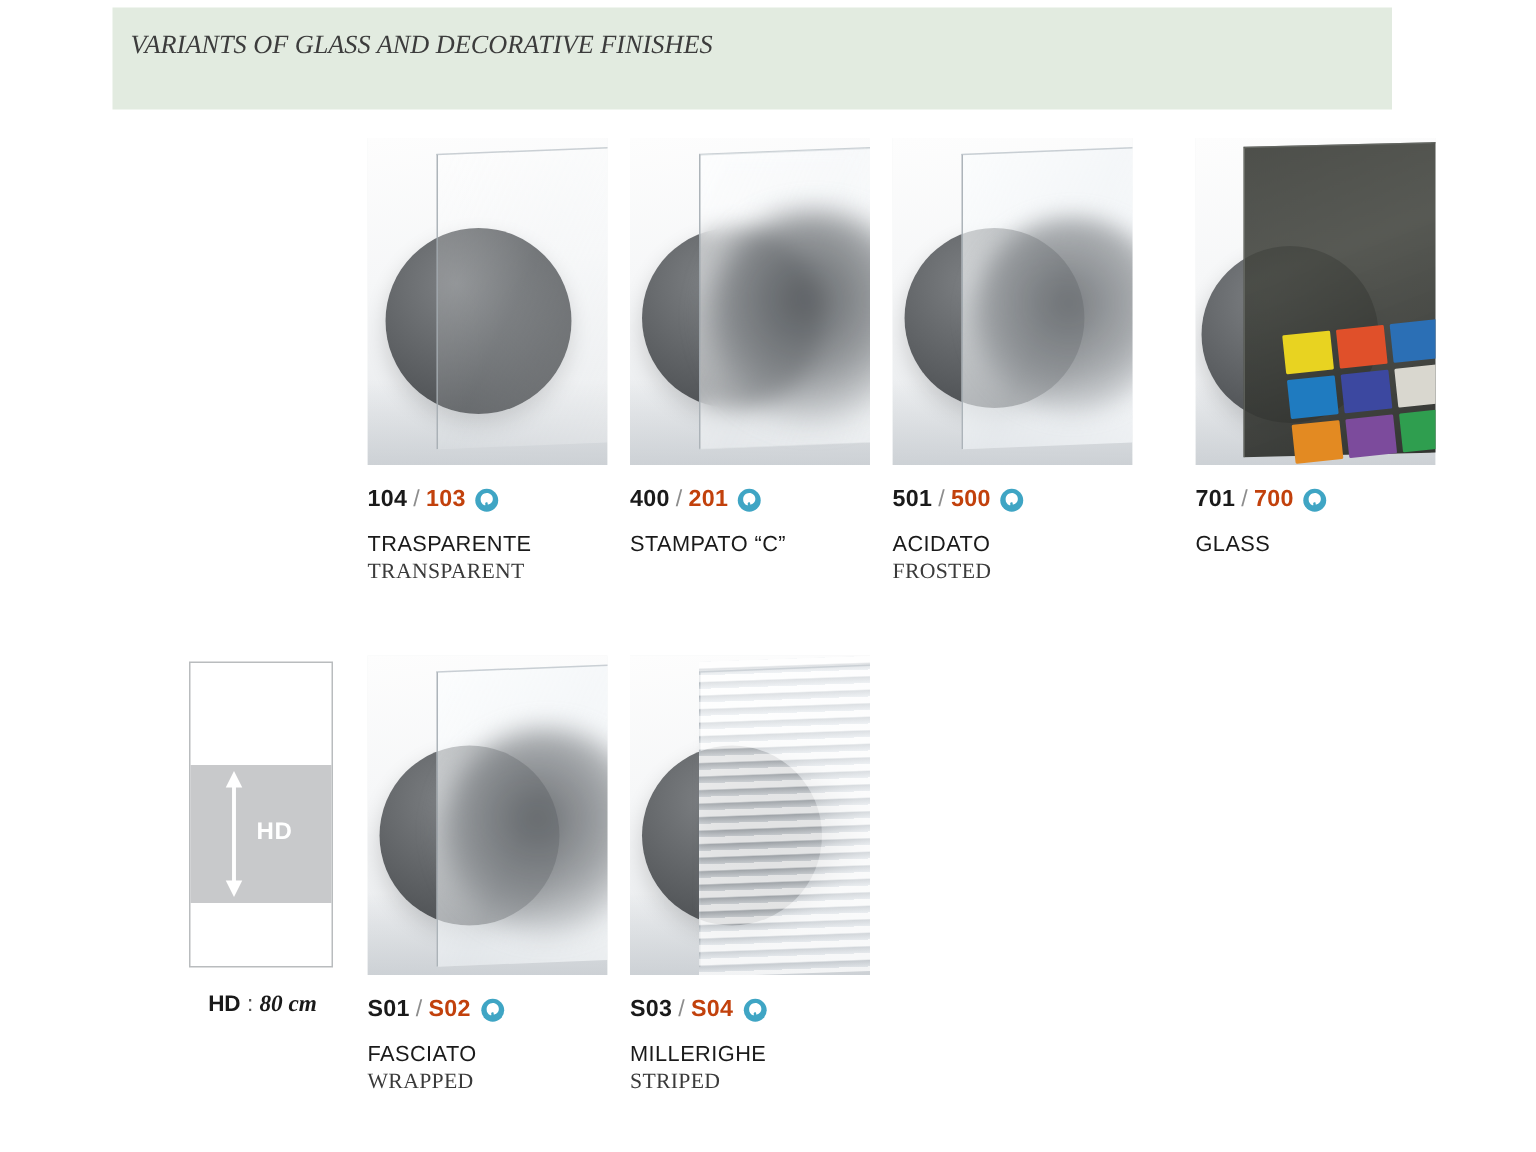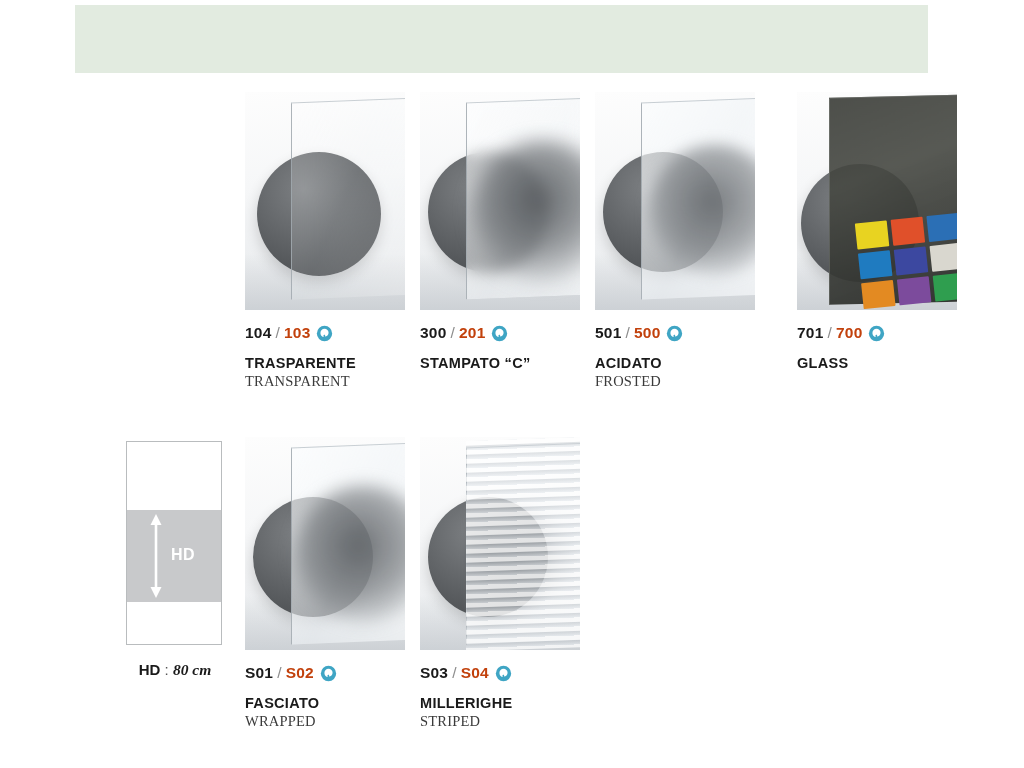--- a/index.html
+++ b/index.html
@@ -275,21 +275,21 @@
   .badge-icon {
     display: inline-block;
     width: 17px;
     height: 17px;
     margin-left: 6px;
     flex: 0 0 auto;
   }
   .name-it {
     margin-top: 13px;
     font-size: 14.5px;
-    font-weight: bold;
+    font-weight: normal;
     color: #1a1a1a;
     letter-spacing: 0.3px;
     white-space: nowrap;
   }
   .name-en {
     margin-top: 2px;
     font-family: "Liberation Serif", serif;
     font-size: 14.5px;
     color: #3a3a3a;
     letter-spacing: 0.2px;
@@ -351,20 +351,21 @@
     font-style: italic;
     font-weight: bold;
     font-size: 15.5px;
   }
   .hd-caption .hd-colon { color: #555; }
 </style>
 </head>
 <body>
 
 <div class="header-band">
+  <div class="header-subtitle">VARIANTS OF GLASS AND DECORATIVE FINISHES</div>
 </div>
 
 <div class="grid-row row-1">
 
   <div class="cell c0">
     <div class="swatch v-transparent">
       <div class="backdrop"></div>
       <div class="sphere"></div>
       <div class="pane"></div>
     </div>
@@ -384,21 +385,21 @@
   </div>
 
   <div class="cell c1">
     <div class="swatch v-stampato">
       <div class="backdrop"></div>
       <div class="sphere"></div>
       <div class="pane"></div>
       <div class="sphere-blur"></div>
     </div>
     <div class="code-line">
-      <span>300</span>
+      <span>400</span>
       <span class="code-slash">/</span>
       <span class="code-alt">201</span>
       <span class="badge-icon">
         <svg viewBox="0 0 20 20" width="17" height="17">
             <circle cx="10" cy="10" r="9" fill="#3fa5c4"></circle>
             <path d="M10 4.4c2.6 0 4.8 2 4.8 4.6 0 2.1-1.5 3.9-3.5 4.4-.5.1-.7-.2-.6-.7.2-.8-.3-1.3-1-1.1-.8.2-1.1 1-.8 1.8.2.5-.1.8-.6.6-1.9-.7-3.1-2.5-3.1-4.6 0-2.8 2.1-5 4.8-5z" fill="#ffffff"></path>
           </svg>
       </span>
     </div>
     <div class="name-it">STAMPATO “C”</div>

